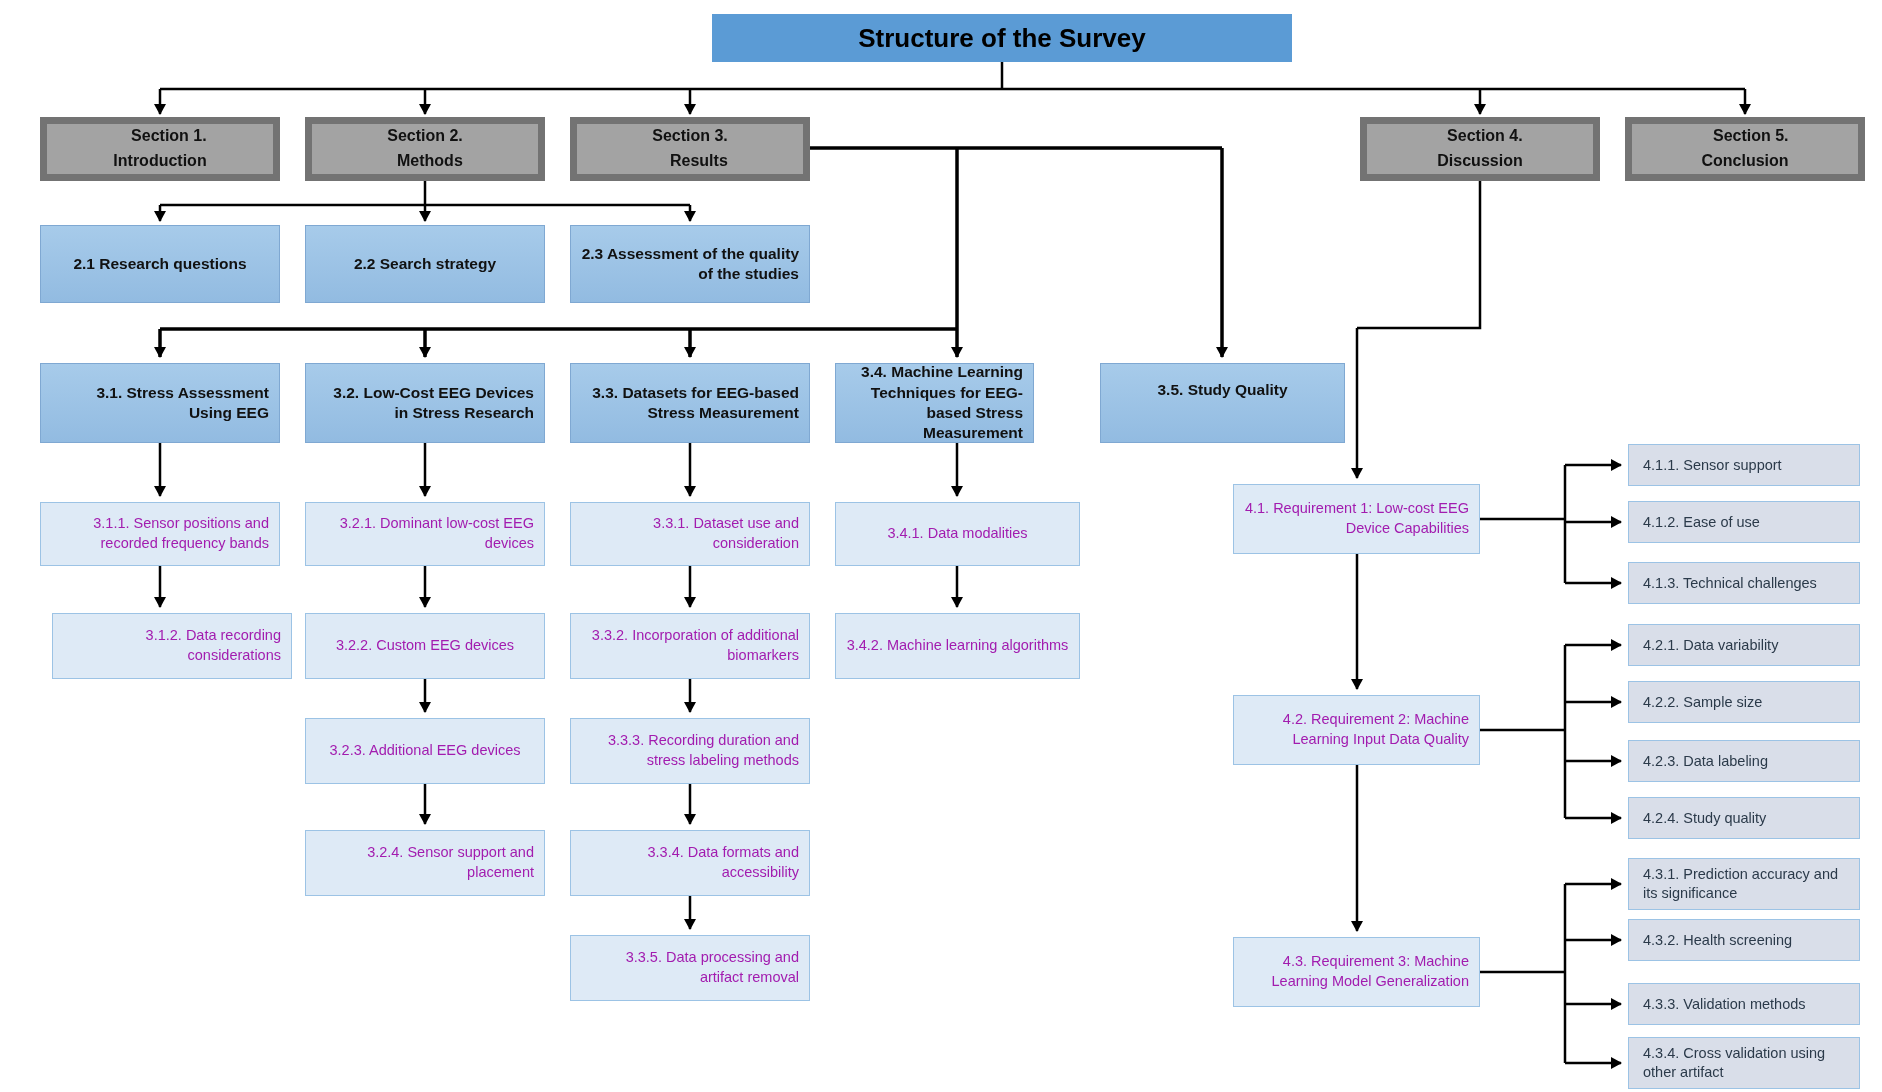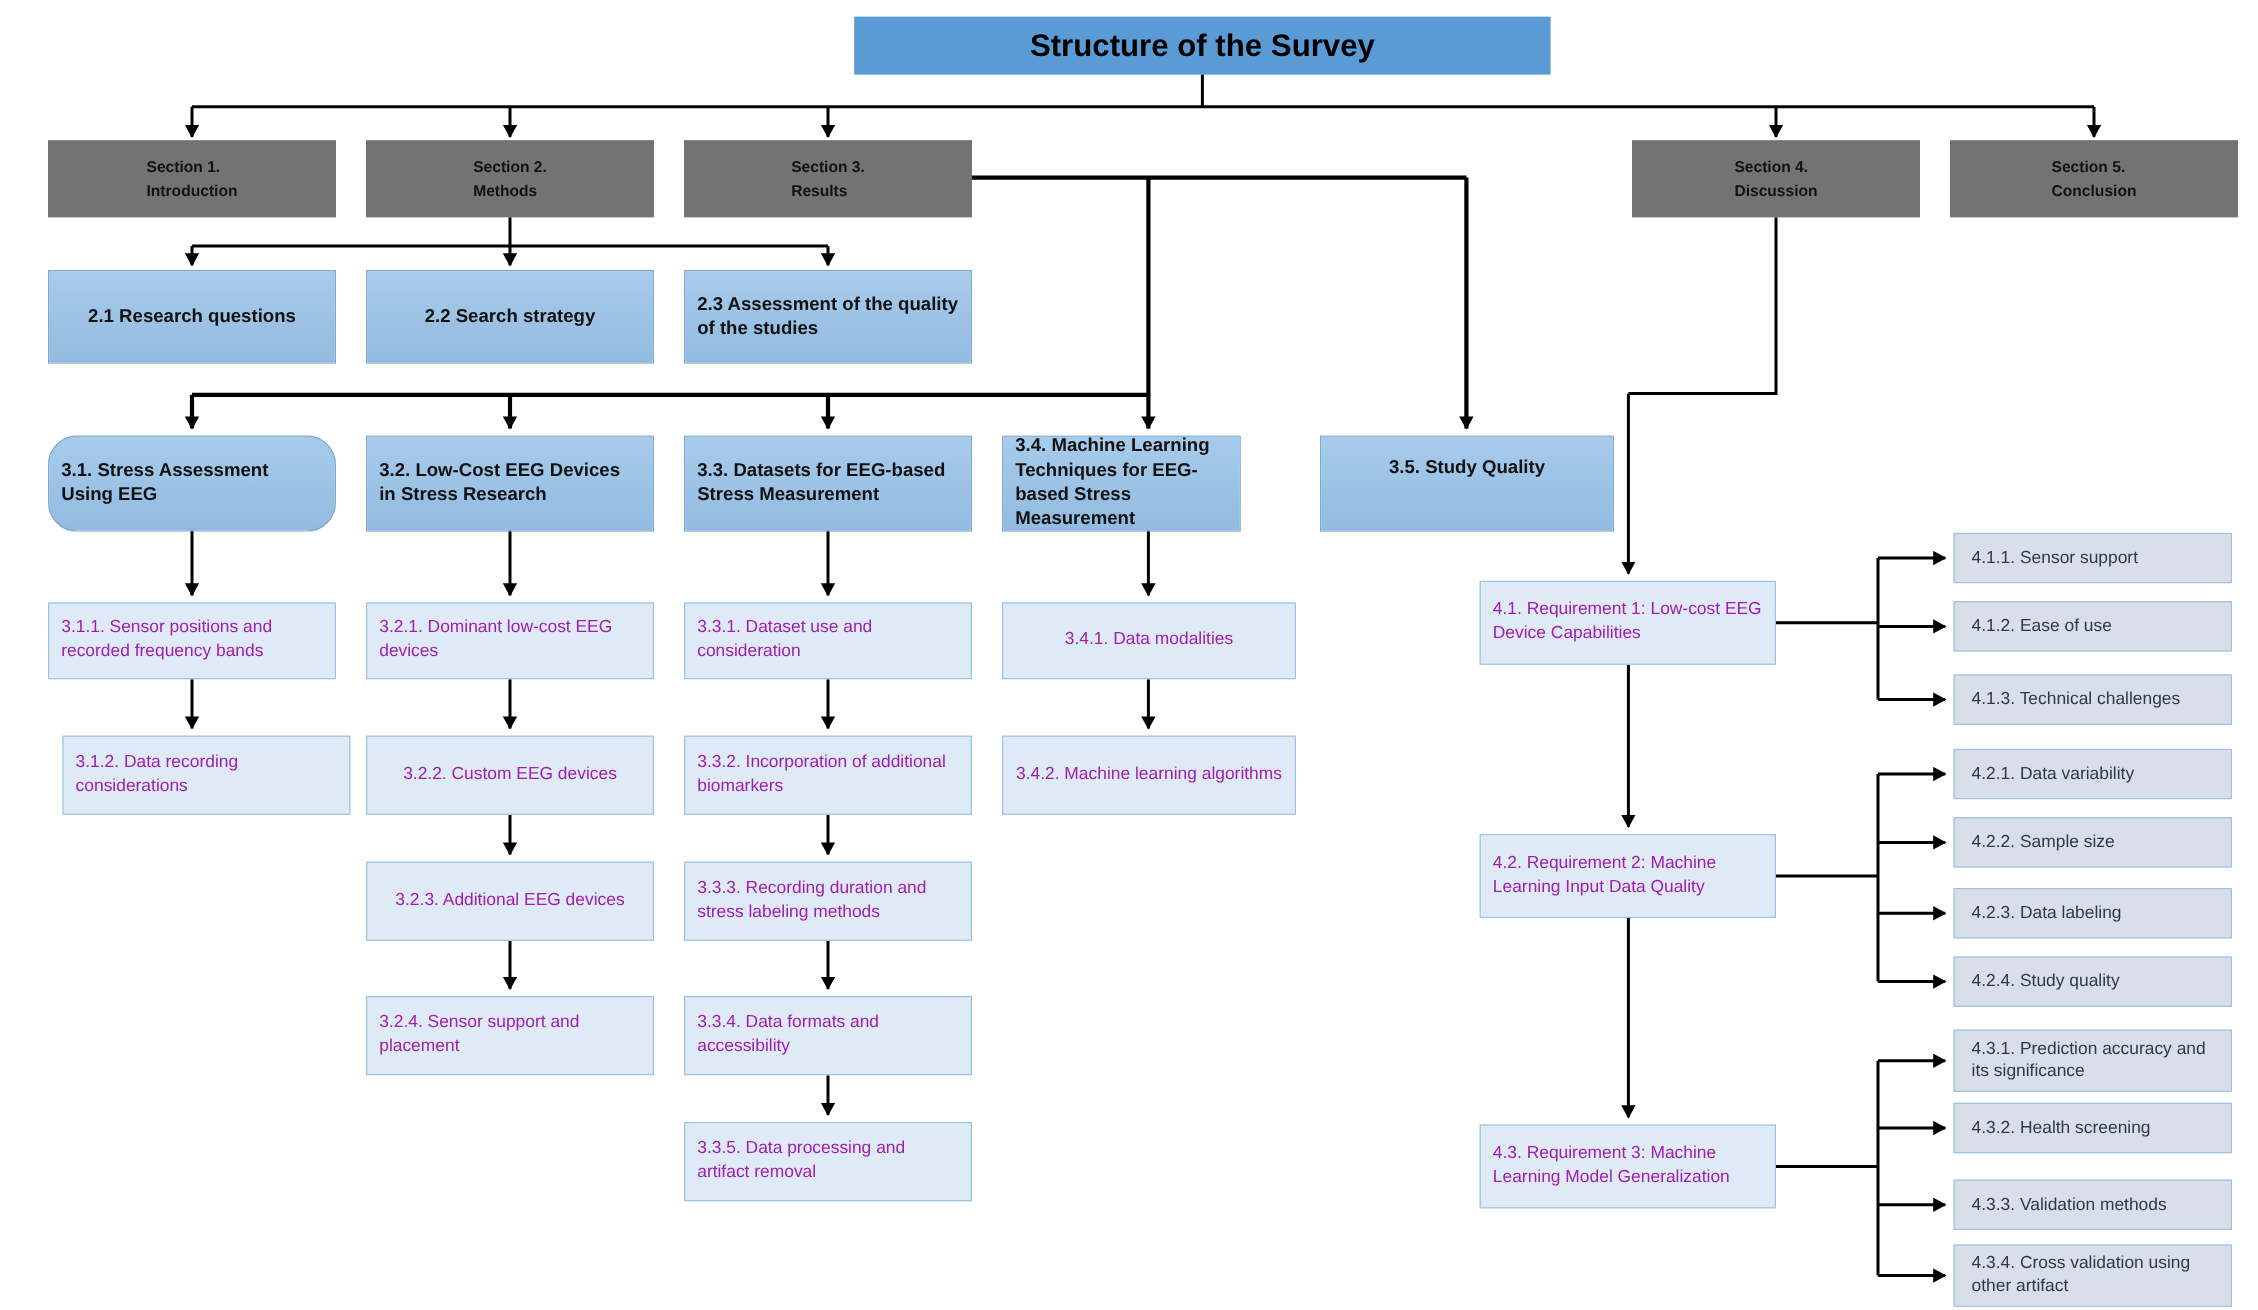--- a/index.html
+++ b/index.html
@@ -4,29 +4,29 @@
 <style>
   html,body{margin:0;padding:0;background:#ffffff;}
   .canvas{
     position:relative;width:1882px;height:1092px;background:#ffffff;
     font-family:"Liberation Sans",sans-serif;overflow:hidden;
   }
   .lines{position:absolute;left:0;top:0;z-index:0;}
   .bx{
     position:absolute;box-sizing:border-box;z-index:1;
     display:flex;align-items:center;justify-content:center;
-    text-align:left;padding:0 10px;color:#111;
+    text-align:right;padding:0 10px;color:#111;
   }
   .title{
     background:#5B9BD5;border:1px solid #5B9BD5;
     font-size:26px;font-weight:bold;color:#000;
   }
   .section{
-    background:#737373;border:4px solid #737373;
-    font-size:13px;font-weight:bold;white-space:pre-line;line-height:1.55;
+    background:#a3a3a3;border:7px solid #737373;
+    font-size:16px;font-weight:bold;white-space:pre-line;line-height:1.55;
   }
   .branch{
     background:linear-gradient(180deg,#A7CBEA 0%,#92BBE1 100%);
     border:1.5px solid #7FA8D2;
     font-size:15.5px;font-weight:bold;line-height:1.32;
   }
   .leaf{
     background:#DEEAF6;border:1.5px solid #9CC3E5;
     font-size:14.5px;color:#a21caf;line-height:1.35;
   }
@@ -121,21 +121,21 @@
 Results</div>
   <div class="bx section" style="left:1360px;top:117px;width:240px;height:64px;">Section 4.
 Discussion</div>
   <div class="bx section" style="left:1625px;top:117px;width:240px;height:64px;">Section 5.
 Conclusion</div>
 
   <div class="bx branch" style="left:40px;top:225px;width:240px;height:78px;">2.1 Research questions</div>
   <div class="bx branch" style="left:305px;top:225px;width:240px;height:78px;">2.2 Search strategy</div>
   <div class="bx branch" style="left:570px;top:225px;width:240px;height:78px;">2.3 Assessment of the quality of the studies</div>
 
-  <div class="bx branch" style="left:40px;top:363px;width:240px;height:80px;border-radius:24px;">3.1. Stress Assessment Using EEG</div>
+  <div class="bx branch" style="left:40px;top:363px;width:240px;height:80px;">3.1. Stress Assessment Using EEG</div>
   <div class="bx branch" style="left:305px;top:363px;width:240px;height:80px;">3.2. Low-Cost EEG Devices in Stress Research</div>
   <div class="bx branch" style="left:570px;top:363px;width:240px;height:80px;">3.3. Datasets for EEG-based Stress Measurement</div>
   <div class="bx branch" style="left:835px;top:363px;width:199px;height:80px;">3.4. Machine Learning Techniques for EEG-based Stress Measurement</div>
   <div class="bx branch topalign" style="left:1100px;top:363px;width:245px;height:80px;">3.5. Study Quality</div>
 
   <div class="bx leaf" style="left:40px;top:502px;width:240px;height:64px;">3.1.1. Sensor positions and recorded frequency bands</div>
   <div class="bx leaf" style="left:40px;top:613px;width:240px;height:66px;margin-left:12px;">3.1.2. Data recording considerations</div>
 
   <div class="bx leaf" style="left:305px;top:502px;width:240px;height:64px;">3.2.1. Dominant low-cost EEG devices</div>
   <div class="bx leaf" style="left:305px;top:613px;width:240px;height:66px;">3.2.2. Custom EEG devices</div>

